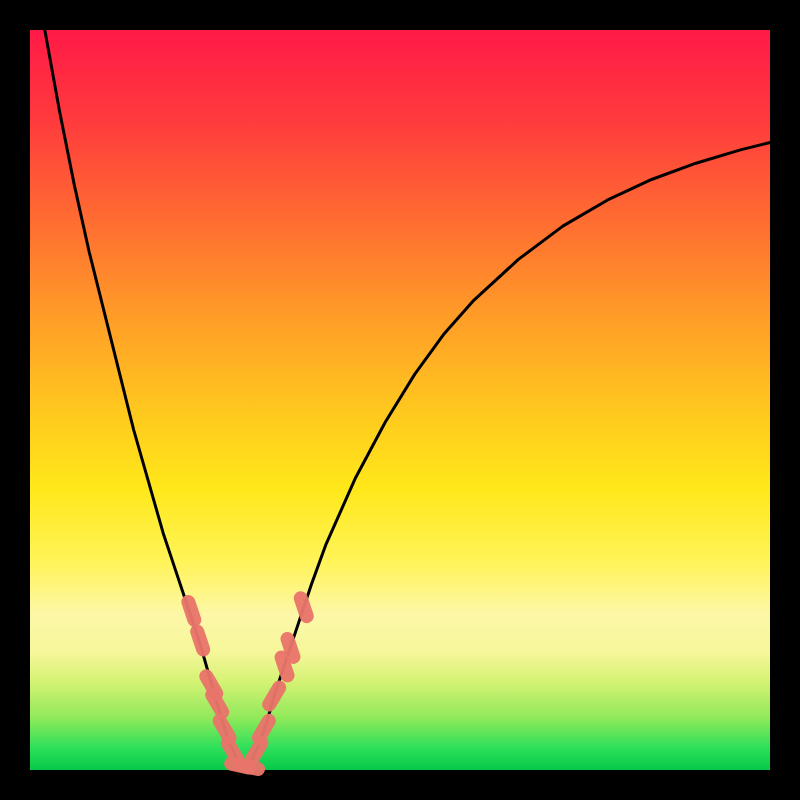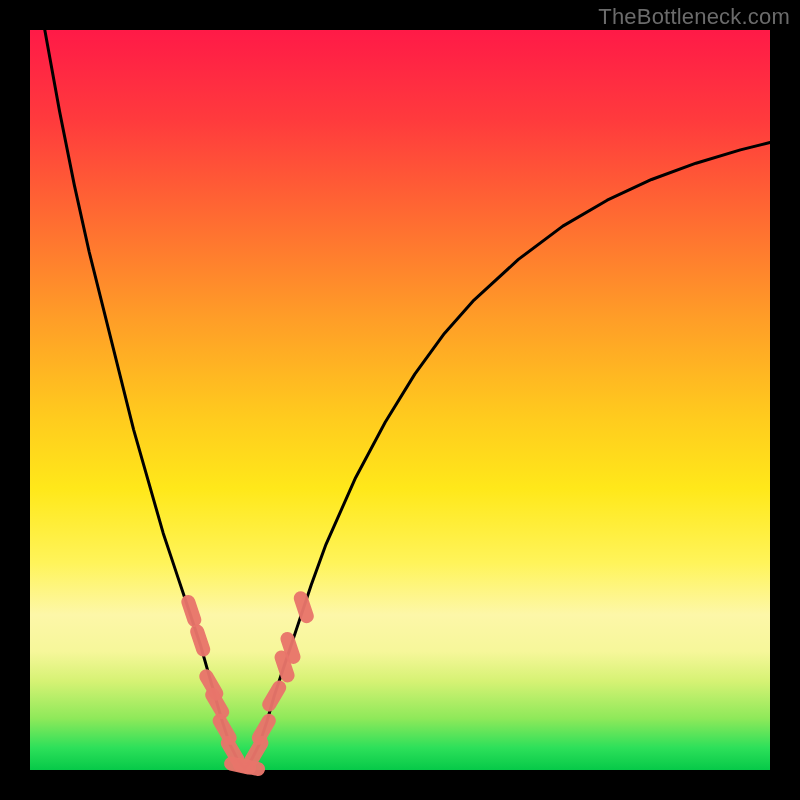--- a/index.html
+++ b/index.html
@@ -80,14 +80,13 @@
           <line x1="210.04" y1="735.04" x2="228.04" y2="739.04" stroke="#e9756b" stroke-width="14" stroke-linecap="round" opacity="0.96"></line>
           <line x1="231.44" y1="712.95" x2="221.44" y2="730.05" stroke="#e9756b" stroke-width="14" stroke-linecap="round" opacity="0.96"></line>
           <line x1="238.84" y1="690.75" x2="228.84" y2="707.85" stroke="#e9756b" stroke-width="14" stroke-linecap="round" opacity="0.96"></line>
           <line x1="249.20" y1="657.45" x2="239.20" y2="674.55" stroke="#e9756b" stroke-width="14" stroke-linecap="round" opacity="0.96"></line>
           <line x1="251.56" y1="627.40" x2="257.56" y2="645.40" stroke="#e9756b" stroke-width="14" stroke-linecap="round" opacity="0.96"></line>
           <line x1="257.48" y1="608.90" x2="263.48" y2="626.90" stroke="#e9756b" stroke-width="14" stroke-linecap="round" opacity="0.96"></line>
           <line x1="270.80" y1="568.20" x2="276.80" y2="586.20" stroke="#e9756b" stroke-width="14" stroke-linecap="round" opacity="0.96"></line>
         </g>
     </svg>
   </div>
-  <div class="watermark">TheBottleneck.com</div>
 </div>
 
 </body></html>

